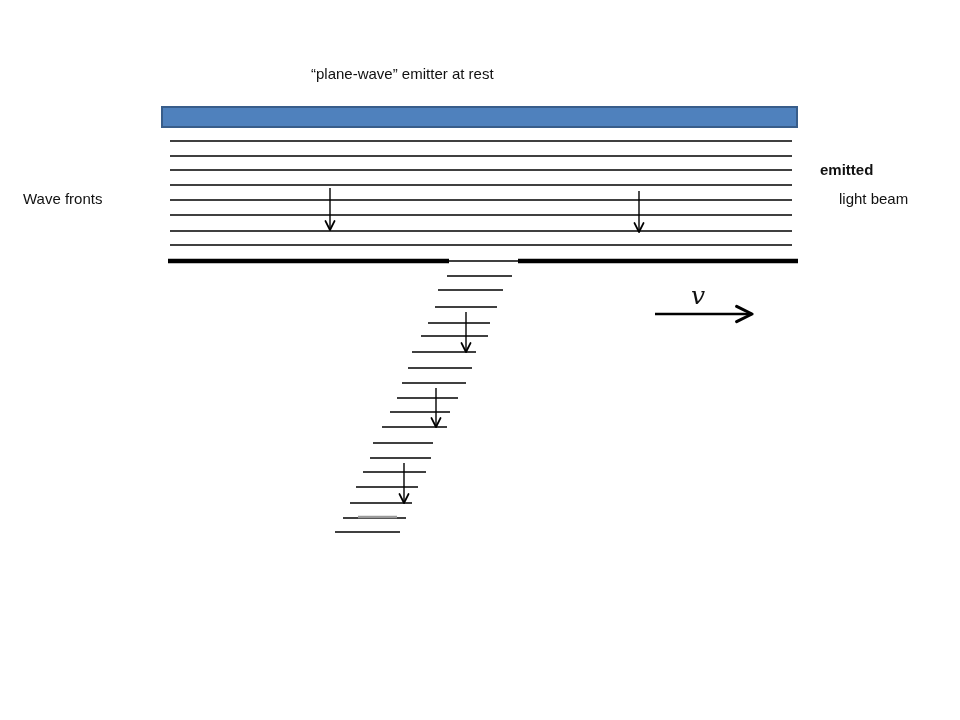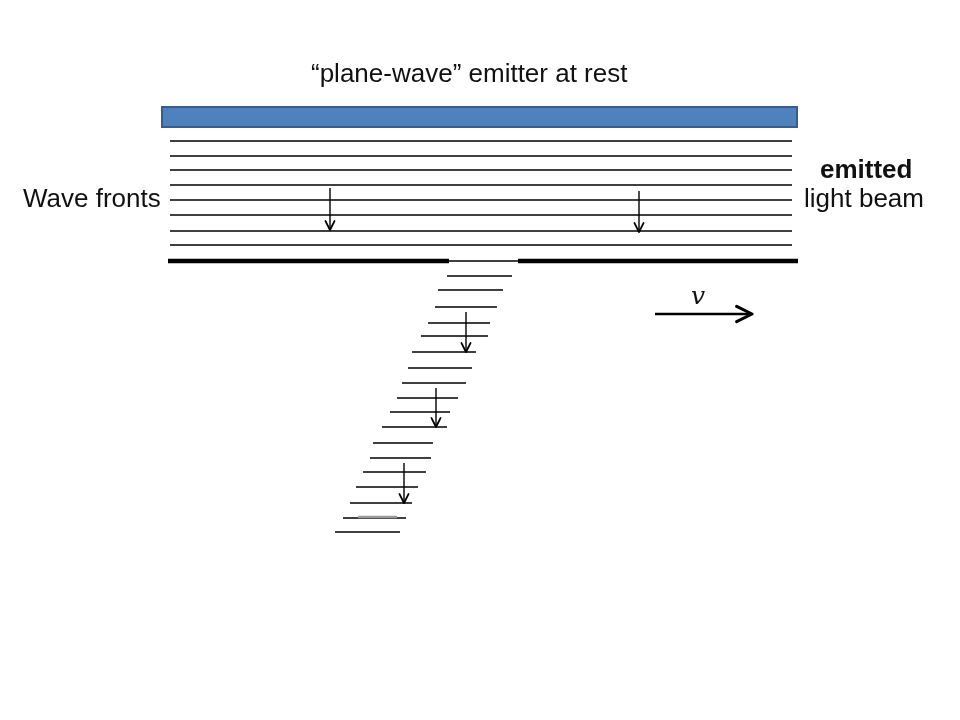--- a/index.html
+++ b/index.html
@@ -1,24 +1,24 @@
 <!DOCTYPE html>
 <html><head>
 <meta charset="utf-8">
 <style>
   html,body{margin:0;padding:0;background:#fff;}
   .slide{
     position:relative;width:960px;height:720px;background:#ffffff;
     font-family:"Liberation Sans",sans-serif;color:#111;overflow:hidden;
   }
-  .txt{position:absolute;white-space:nowrap;font-size:26px;line-height:25px;color:#111;}
+  .txt{position:absolute;white-space:nowrap;font-size:15px;line-height:25px;color:#111;}
   .title{left:311px;top:61px;}
   .wave-fronts{left:23px;top:186px;}
   .emitted1{left:820px;top:157px;font-weight:bold;}
-  .emitted2{left:804px;top:186px;}
+  .emitted2{left:839px;top:186px;}
   .screen-label{left:533px;top:344px;}
   .vlabel{
     position:absolute;left:691px;top:281px;
     font-family:"DejaVu Serif",serif;font-style:italic;font-size:25px;color:#111;
   }
   .emitter-bar{
     position:absolute;box-sizing:border-box;
     border:2px solid #385d8a;background:#4f81bd;
   }
   svg.diagram{position:absolute;left:0;top:0;}

